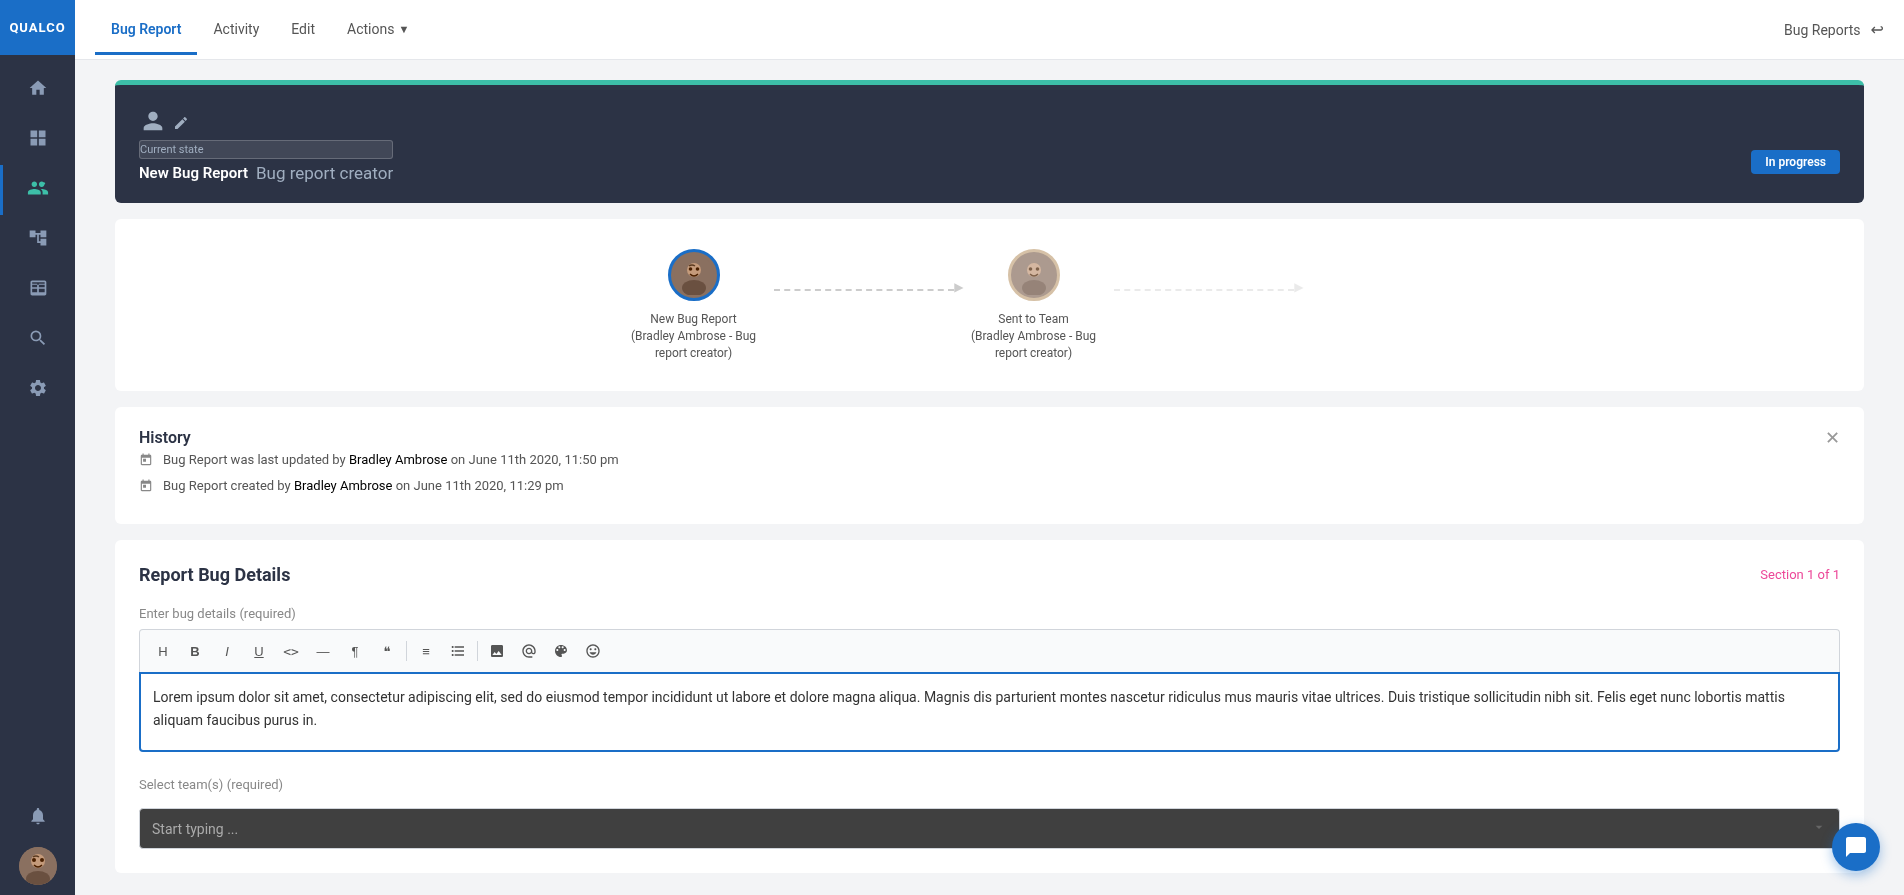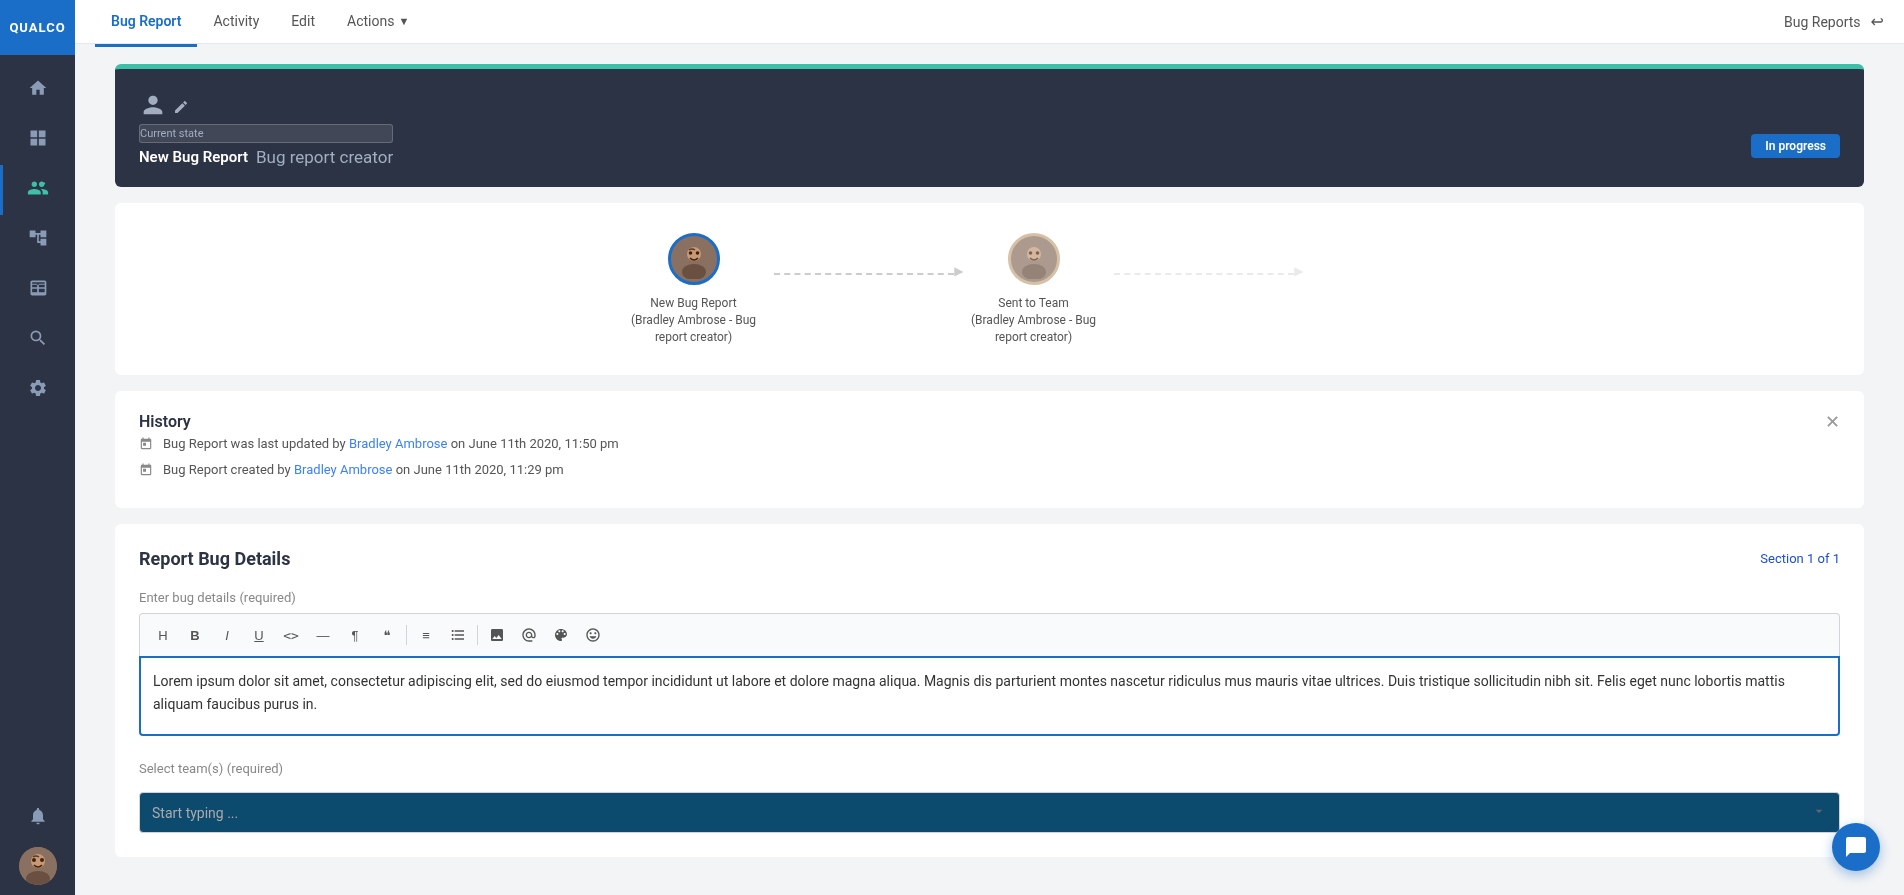--- a/index.html
+++ b/index.html
@@ -82,21 +82,21 @@
       flex: 1;
       display: flex;
       flex-direction: column;
       height: 100%;
       overflow: hidden;
     }
 
     
     .top-nav {
       background: #fff;
-      height: 44px;
+      height: 60px;
       display: flex;
       align-items: center;
       padding: 0 20px;
       border-bottom: 1px solid #e5e7eb;
       justify-content: space-between;
       flex-shrink: 0;
     }
     .top-nav-left {
       display: flex;
       align-items: center;
@@ -307,21 +307,21 @@
       margin-bottom: 8px;
       font-size: 13px;
       color: #555;
     }
     .history-icon {
       color: #888;
       font-size: 13px;
       margin-top: 1px;
     }
     .history-link {
-      color: #3b82f6;
+      color: #000000;
       text-decoration: none;
     }
 
     
     .form-section {
       background: #fff;
       border-radius: 6px;
       padding: 24px;
       margin-bottom: 16px;
     }
@@ -331,21 +331,21 @@
       justify-content: space-between;
       margin-bottom: 20px;
     }
     .form-section-title {
       font-size: 18px;
       font-weight: 700;
       color: #2c3345;
     }
     .form-section-info {
       font-size: 13px;
-      color: #1d4ed8;
+      color: #ec4899;
     }
     .form-field-label {
       font-size: 14px;
       font-weight: 500;
       color: #333;
       margin-bottom: 8px;
     }
     .form-field-label span {
       color: #888;
       font-weight: 400;
@@ -393,21 +393,21 @@
       outline: none;
       font-family: inherit;
     }
     .select-field {
       width: 100%;
       border: 1px solid #d1d5db;
       border-radius: 4px;
       padding: 10px 12px;
       font-size: 14px;
       color: #999;
-      background: #0c4a6e;
+      background: #404040;
       display: flex;
       align-items: center;
       justify-content: space-between;
       cursor: pointer;
       margin-top: 16px;
     }
 
     
     .chat-button {
       position: fixed;

